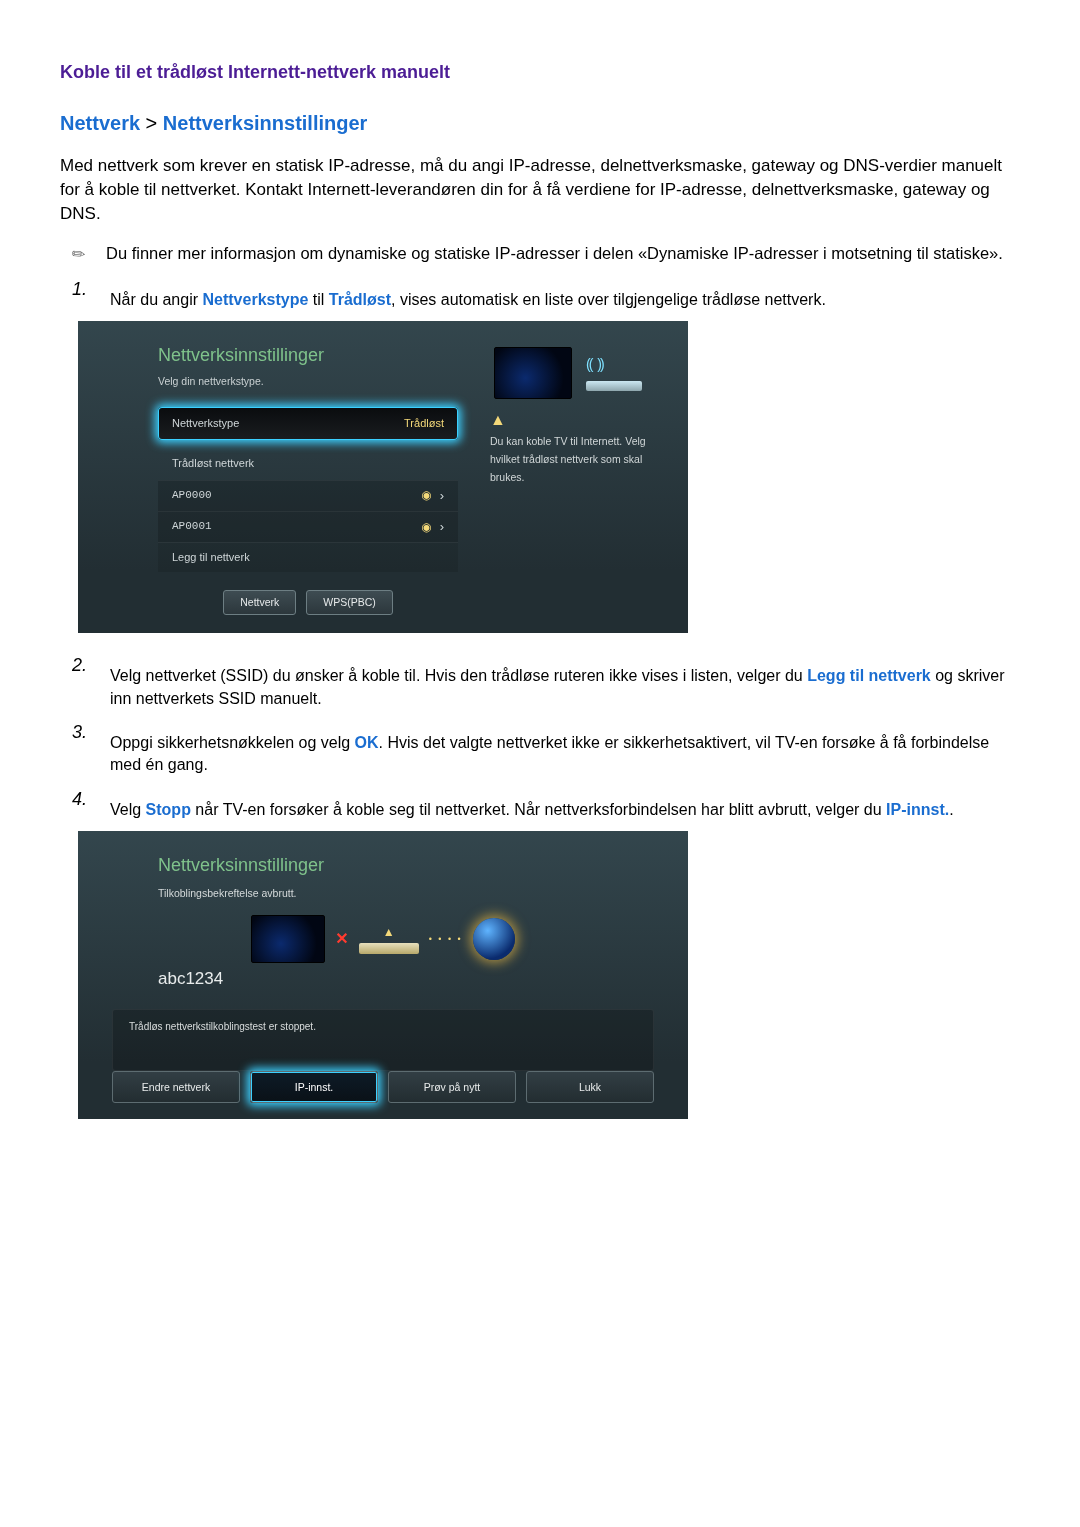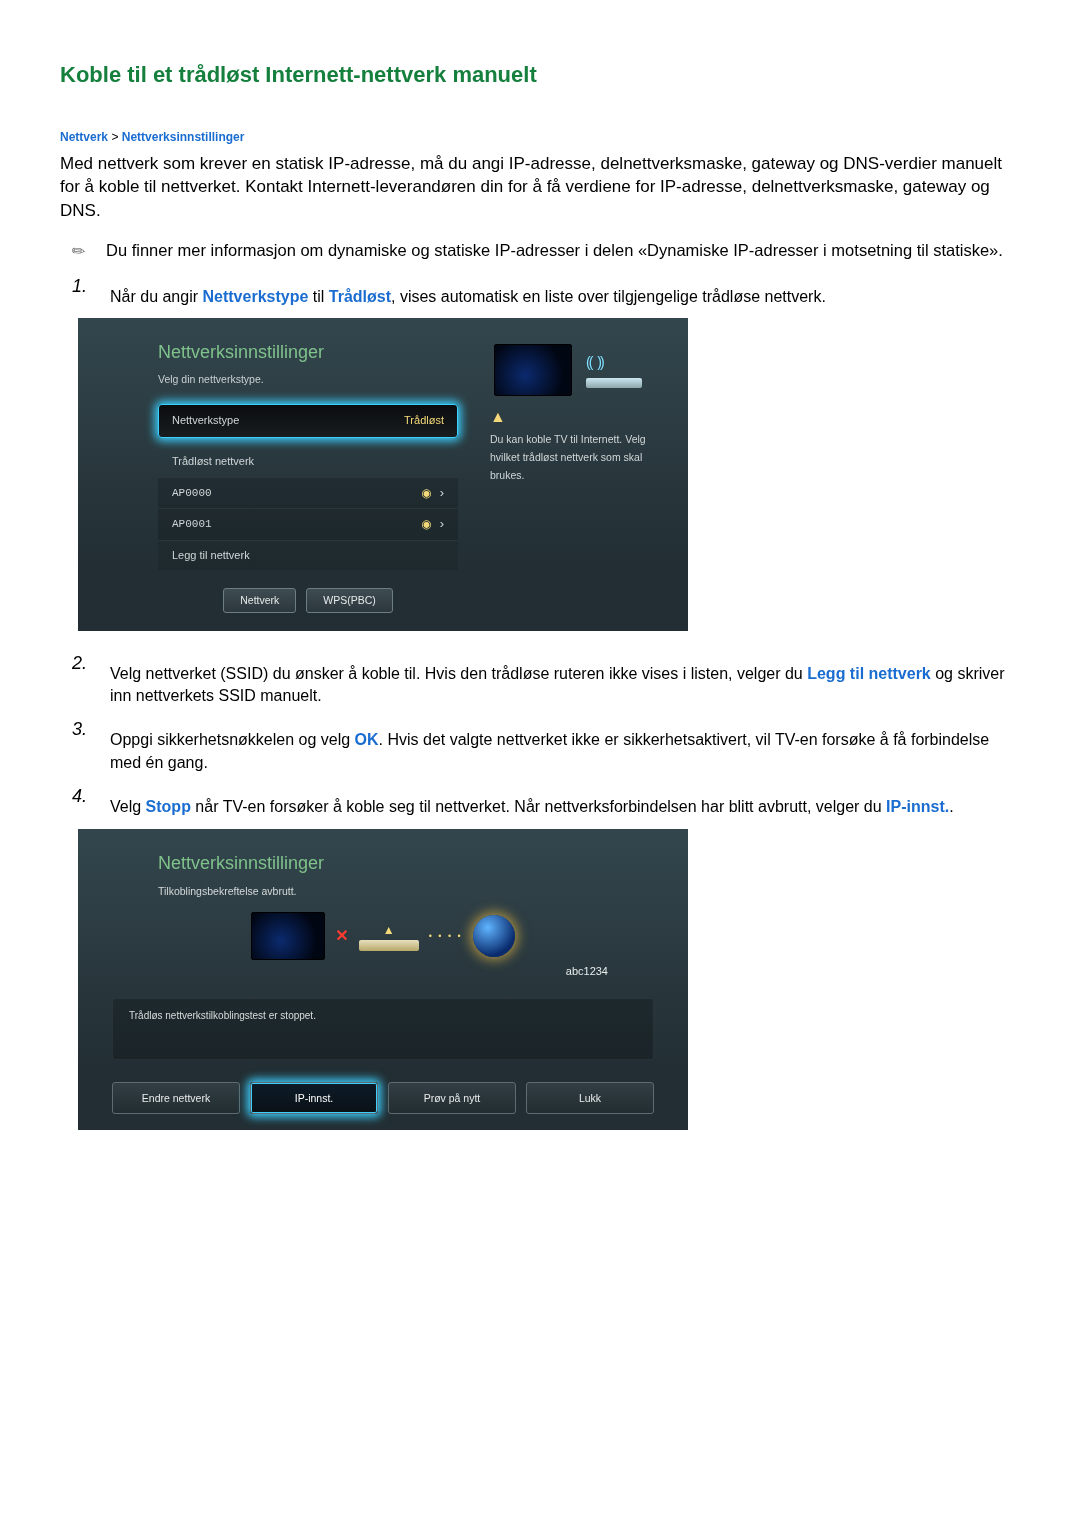--- a/index.html
+++ b/index.html
@@ -6,30 +6,30 @@
   body {
     font-family: "Segoe UI", Arial, sans-serif;
     background: #fff;
     color: #000;
     width: 1080px;
     padding: 60px 60px 80px 60px;
     font-size: 17px;
     line-height: 1.4;
   }
   h1 {
-    color: #15803d;
+    color: #4c1d95;
     font-weight: 600;
-    font-size: 22px;
-    margin-bottom: 38px;
+    font-size: 18px;
+    margin-bottom: 24px;
   }
   .breadcrumb {
     color: #1a6dd0;
     font-weight: 600;
-    font-size: 12px;
-    margin-bottom: 6px;
+    font-size: 20px;
+    margin-bottom: 17px;
   }
   .breadcrumb .sep { color: #000; font-weight: 400; }
   p { margin-bottom: 8px; }
   .intro { font-size: 17px; margin-bottom: 16px; }
   .note-row { display: flex; gap: 16px; margin: 6px 0 12px 0; padding-left: 12px; }
   .note-icon { color: #777; font-size: 16px; transform: rotate(-40deg); display:inline-block; width:18px; flex:none; }
   .note-text { color: #000; font-size: 16.5px; flex:1; }
   ol { list-style: none; }
   ol > li { display: flex; gap: 18px; margin: 10px 0; padding-left: 12px; }
   ol > li .num { font-style: italic; font-size: 18px; width: 20px; flex:none; }
@@ -112,31 +112,31 @@
   .router-box { display:flex; flex-direction:column; align-items:center; }
   .router-top-wifi { color:#f4d97a; font-size:12px; margin-bottom:2px;}
   .router-bar { width:60px; height:11px; border-radius:2px; background:linear-gradient(#e7e0bd,#b7a86a); }
   .dots { color:#f4d97a; letter-spacing:2px; font-size:9px; }
   .globe {
     width:42px; height:42px; border-radius:50%;
     background: radial-gradient(circle at 35% 30%, #5fb4ff, #0a2b6e 70%);
     box-shadow: 0 0 12px 3px rgba(255,200,70,0.6);
     position:relative;
   }
-  .ssid-lbl { text-align:right; font-size:11px; color:#e8ecec; margin-top:0; }
+  .ssid-lbl { text-align:left; font-size:17px; color:#e8ecec; margin-top:0; }
   .msg-bar {
     margin: 18px 34px 0 34px;
     background: rgba(0,0,0,0.22);
     border:1px solid rgba(255,255,255,0.06);
     border-radius:3px;
     padding: 10px 16px 36px 16px;
     font-size:10px; color:#d9dddd;
   }
   .btm-btn-row {
-    display:flex; gap:10px; justify-content:center; margin-top: 22px; padding: 0 34px;
+    display:flex; gap:10px; justify-content:center; padding: 0 34px;
   }
   .btm-btn {
     flex:1; max-width:142px; text-align:center;
     border:1px solid #5d6c71; border-radius:3px;
     padding:8px 0; font-size:10.5px; color:#e8ebeb;
     background:linear-gradient(#323e44,#232d31);
   }
   .btm-btn.active {
     box-shadow: 0 0 10px 3px #3bd0ff, inset 0 0 0 1px #3bd0ff;
     background: linear-gradient(#0d1b27,#0a1117);

